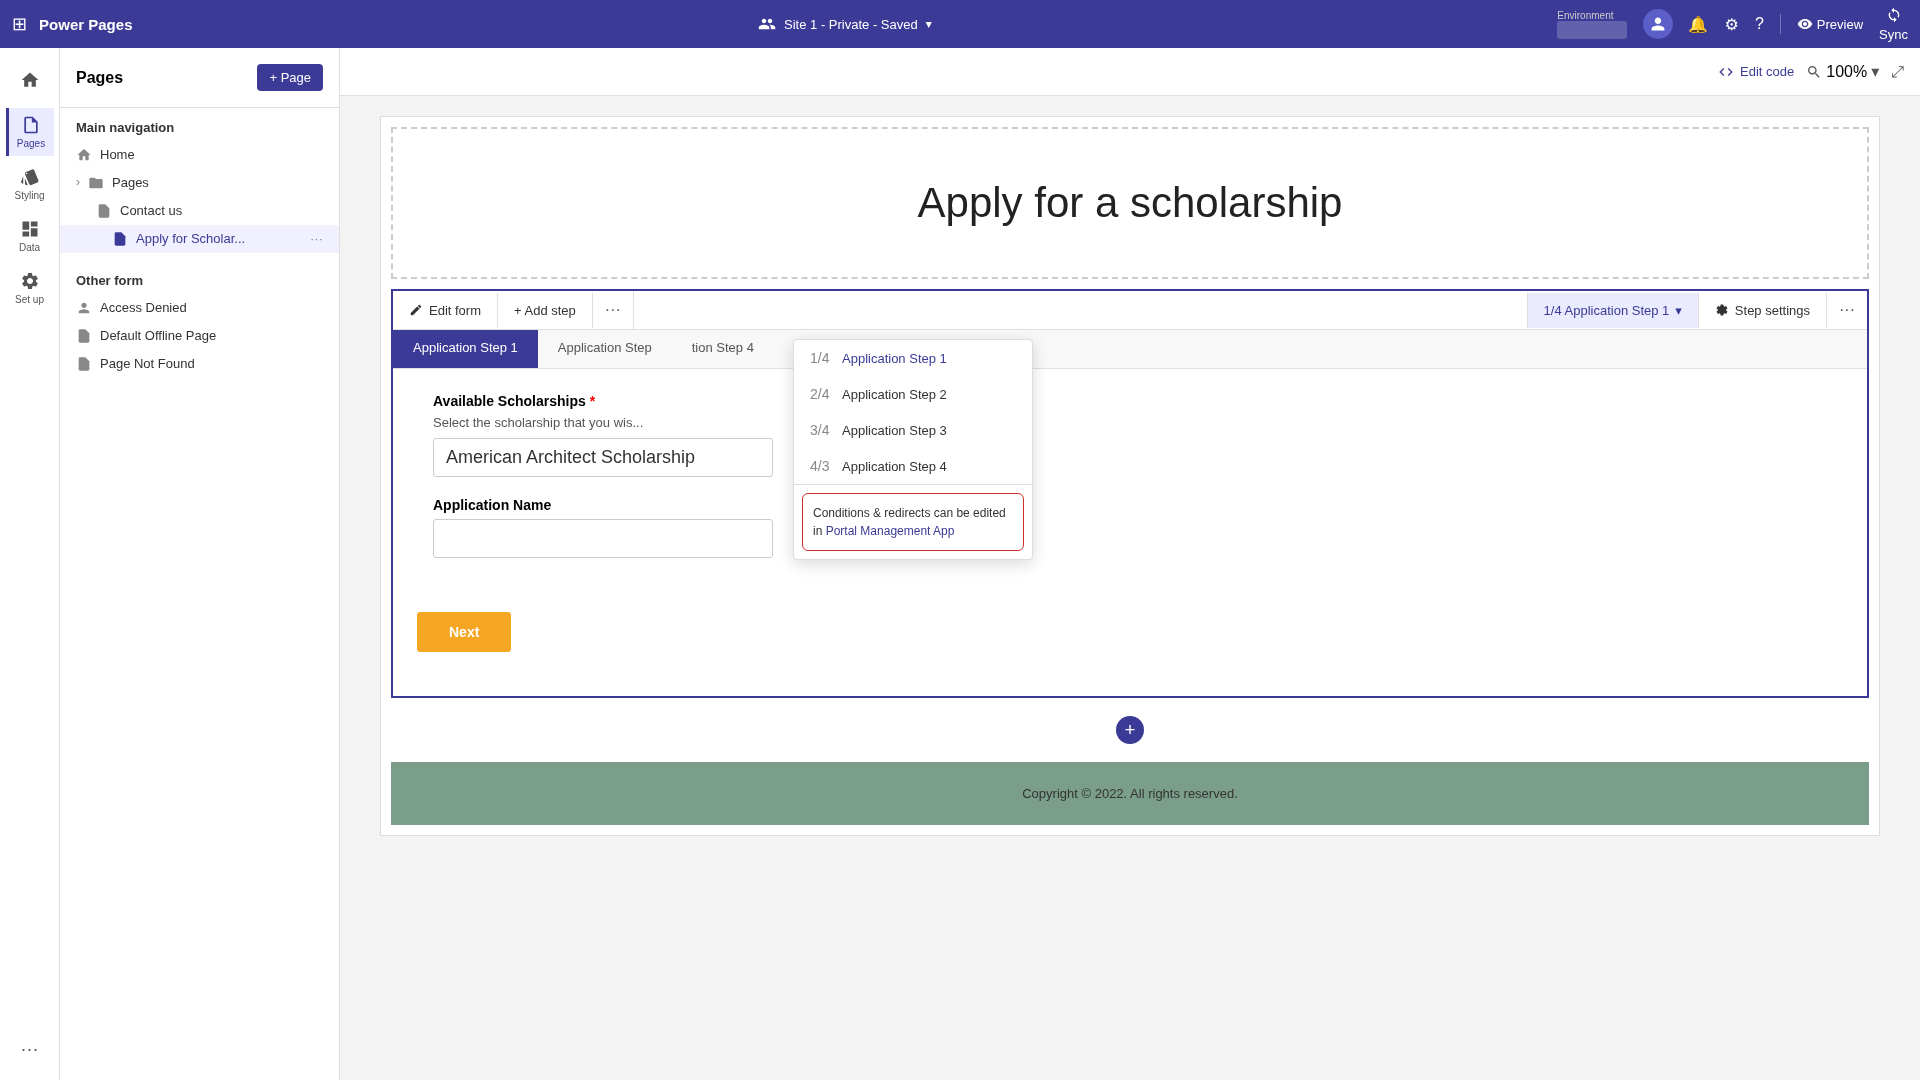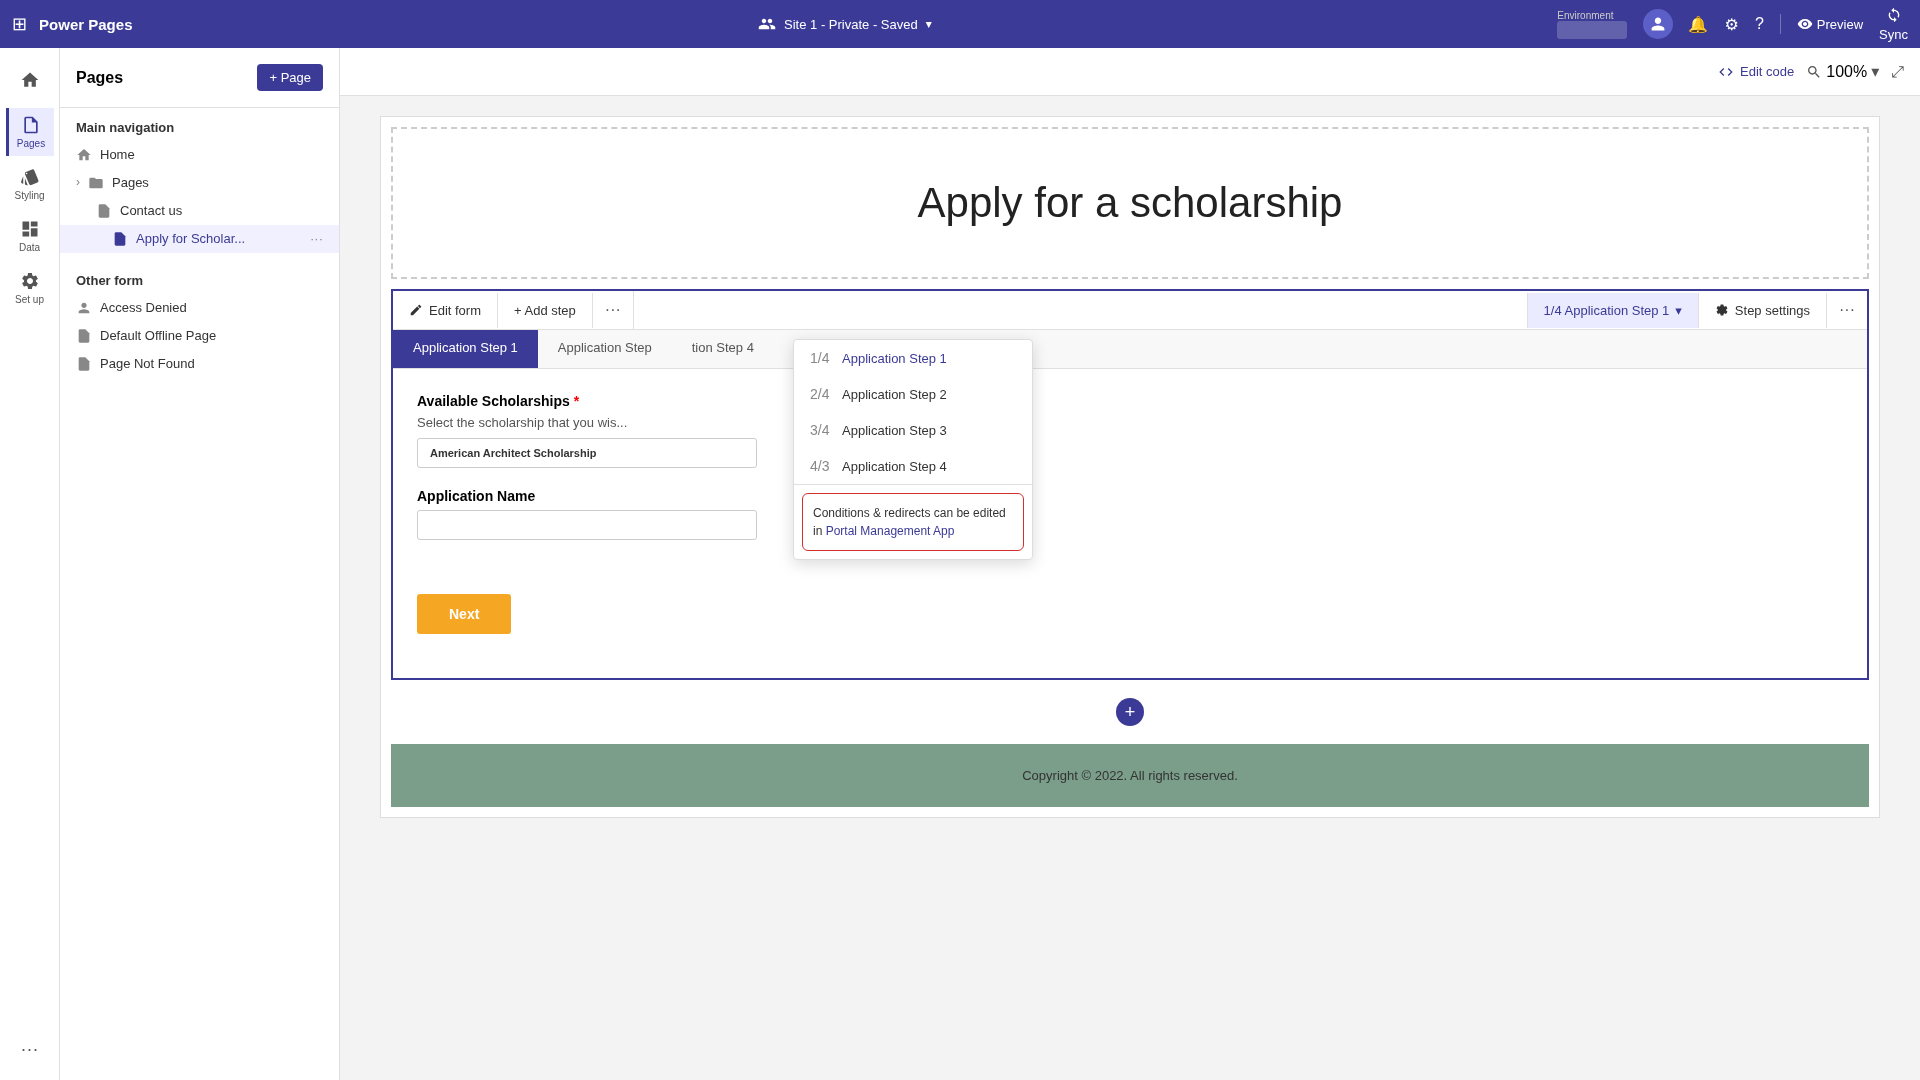--- a/index.html
+++ b/index.html
@@ -240,26 +240,25 @@
       font-size: 14px;
       font-weight: 600;
       margin-bottom: 6px;
     }
     .form-field-label .required { color: red; }
     .form-field-hint { font-size: 13px; color: #555; margin-bottom: 8px; }
     .form-field-input {
       border: 1px solid #ccc;
       border-radius: 3px;
       padding: 8px 12px;
-      font-size: 11px;
+      font-size: 18px;
       width: 340px;
       color: #333;
-      font-weight: bold;
-    }
-    .form-group { margin-bottom: 20px; }
+    }
+    .form-group { margin-bottom: 20px; margin-left: 16px; }
 
     .next-btn {
       background: #f5a623;
       color: white;
       border: none;
       padding: 12px 32px;
       font-size: 14px;
       font-weight: 600;
       cursor: pointer;
       border-radius: 3px;

